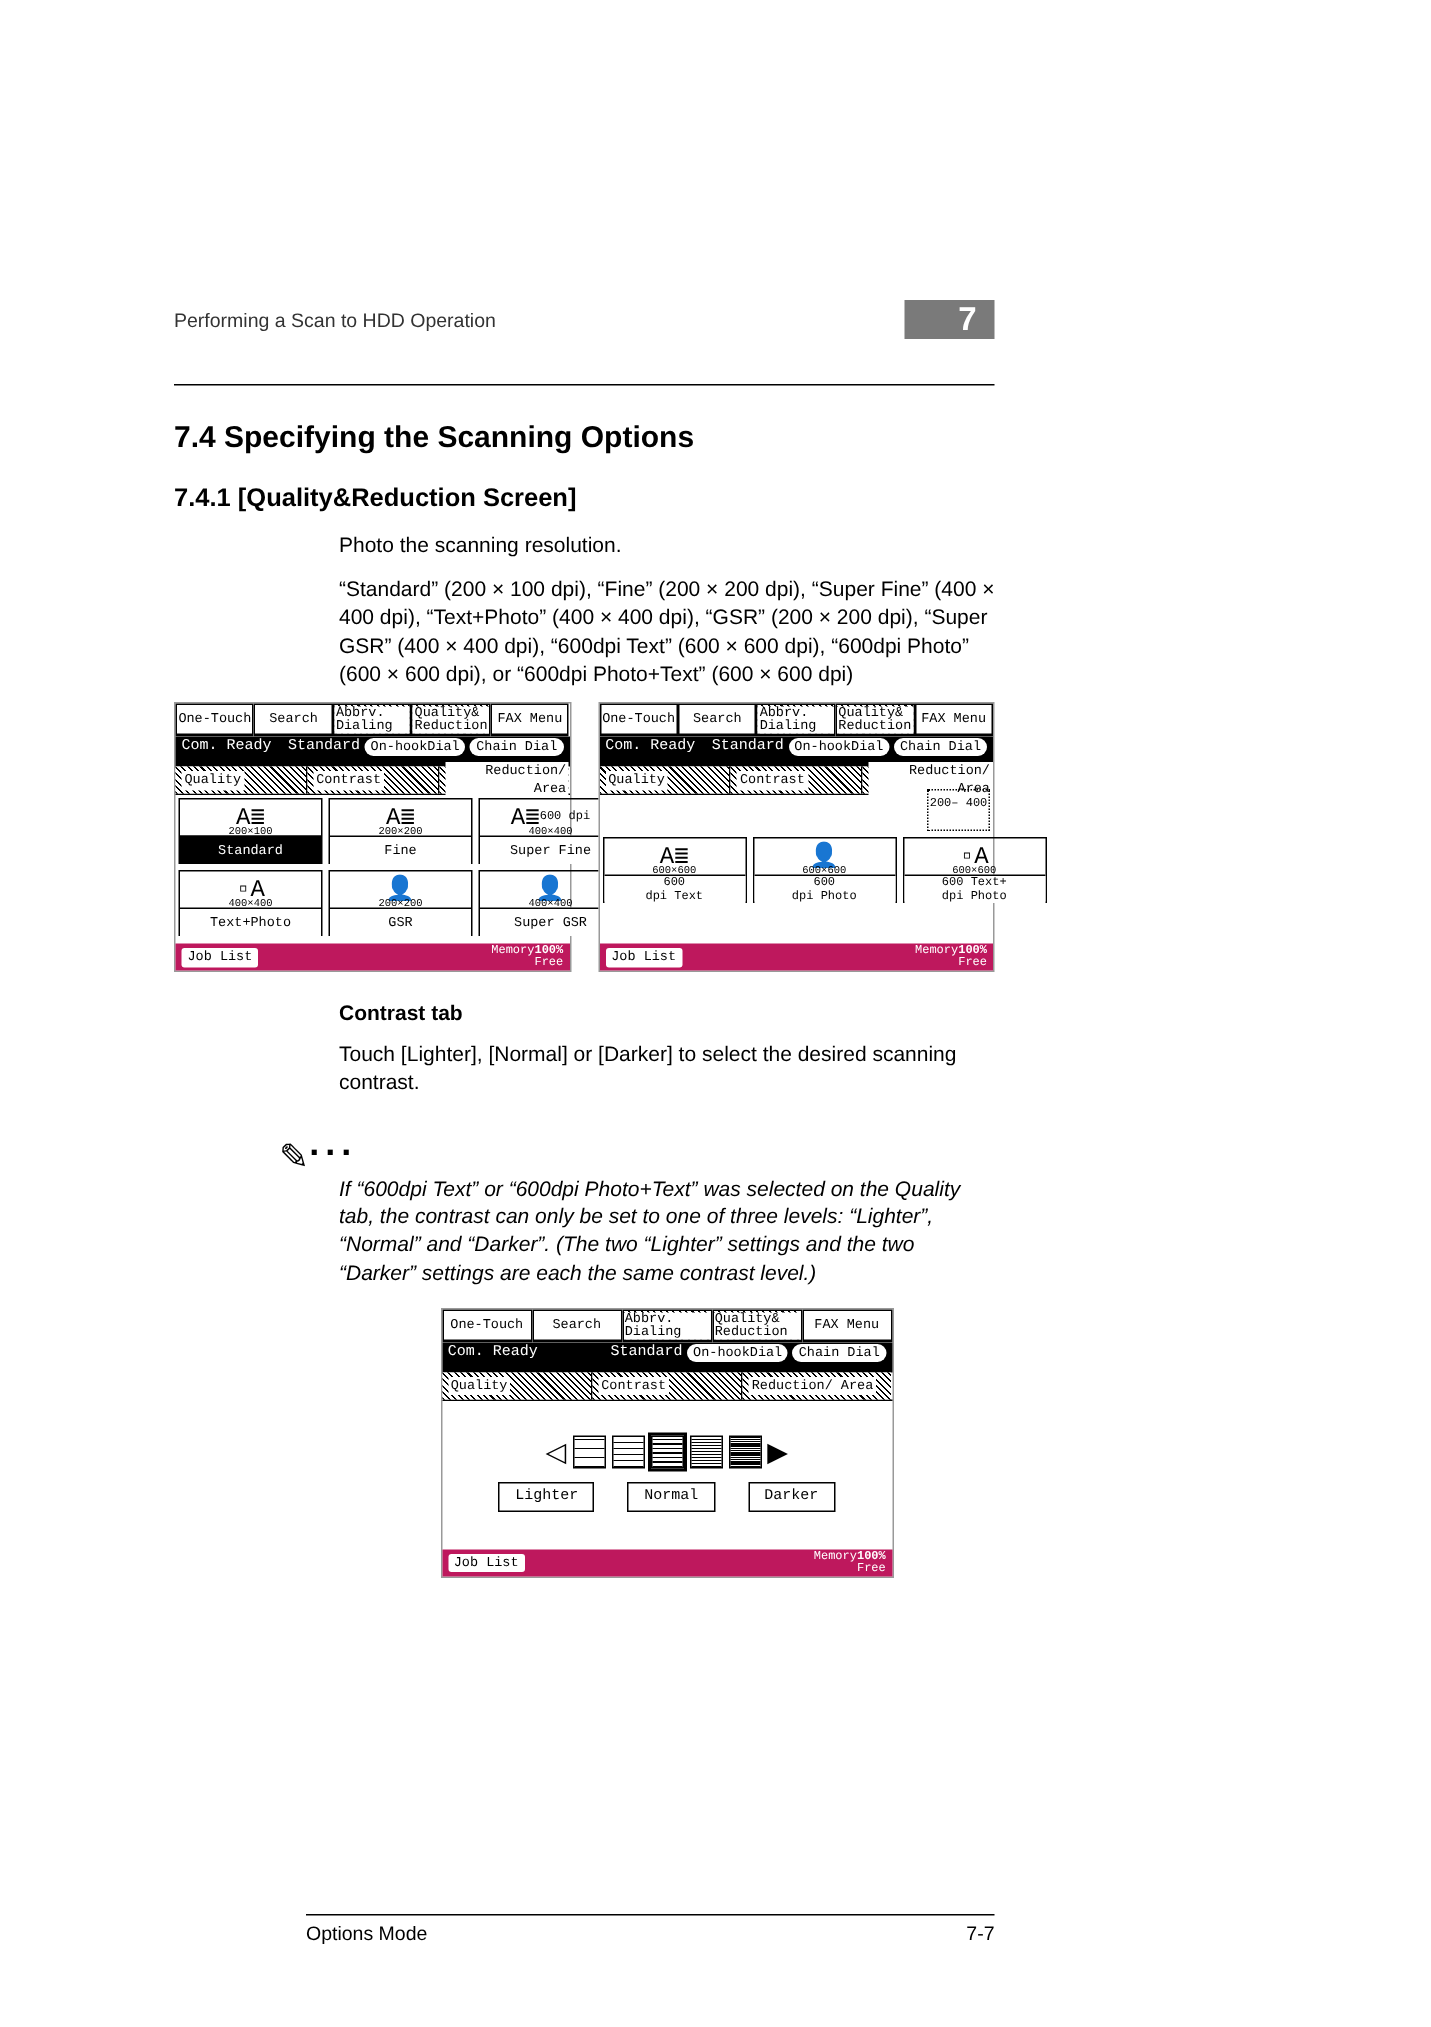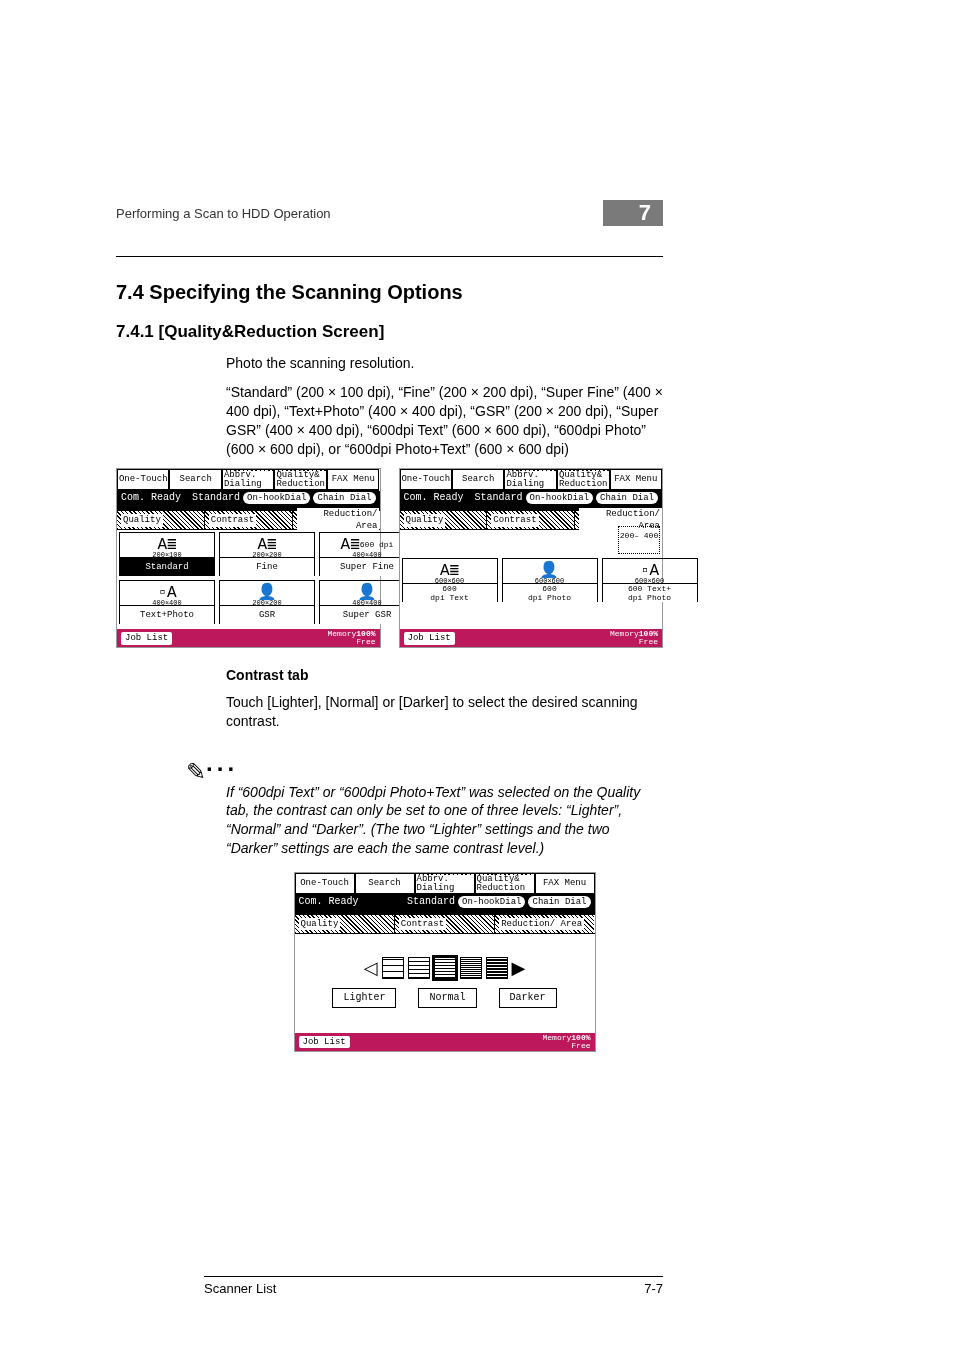--- a/index.html
+++ b/index.html
@@ -541,16 +541,16 @@
         <span class="lines">
           <span><span>Memory</span><b>100%</b></span>
           <span>Free</span>
         </span>
       </div>
     </div>
 
   </div>
 
   <div class="footer">
-    <span>Scanner List</span>
+    <span>Options Mode</span>
     <span>7-7</span>
   </div>
 </div>
 
 </body></html>

